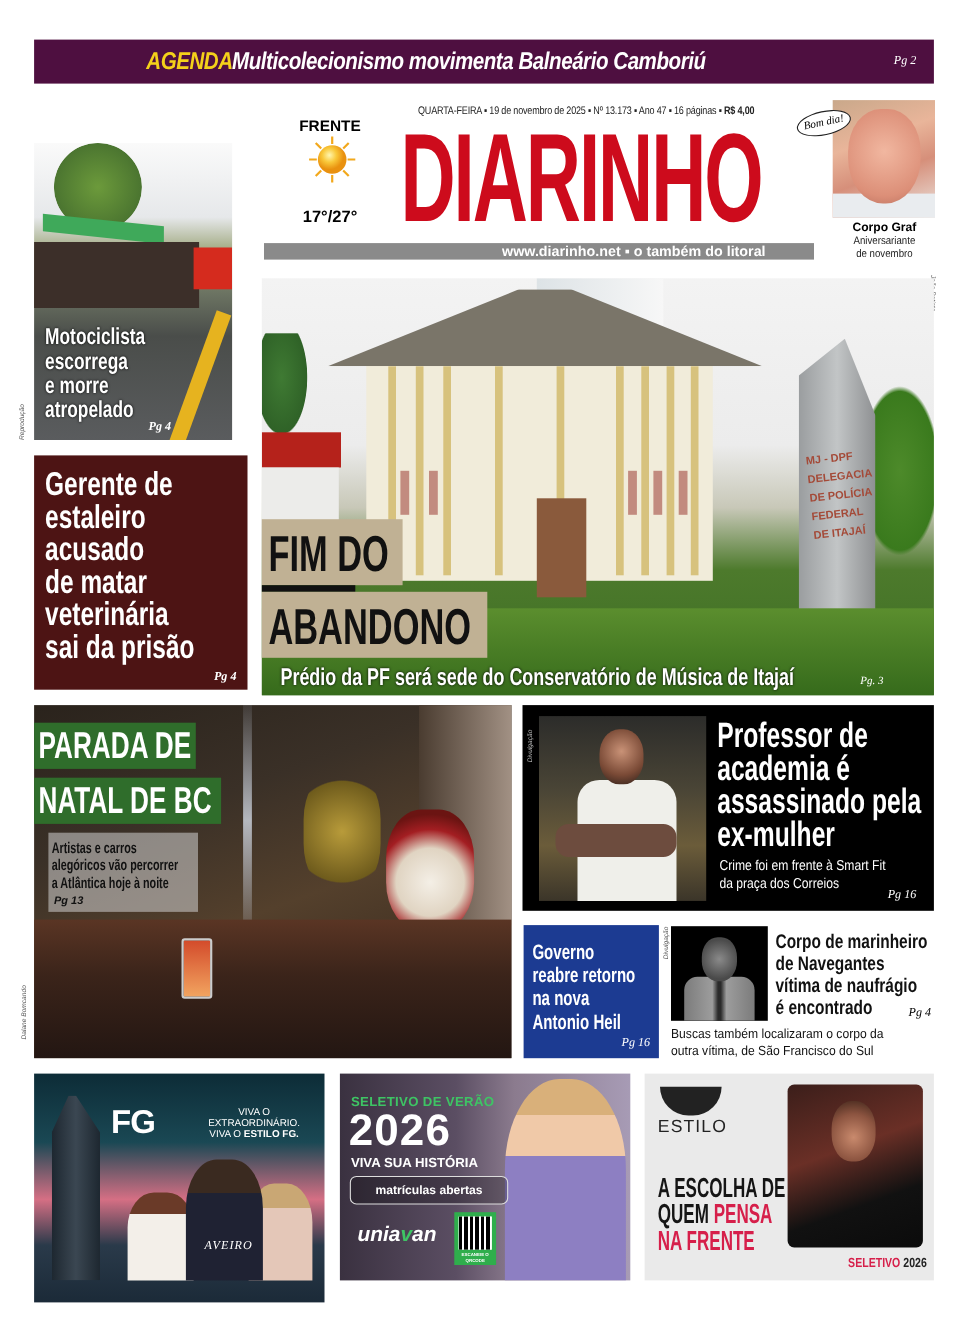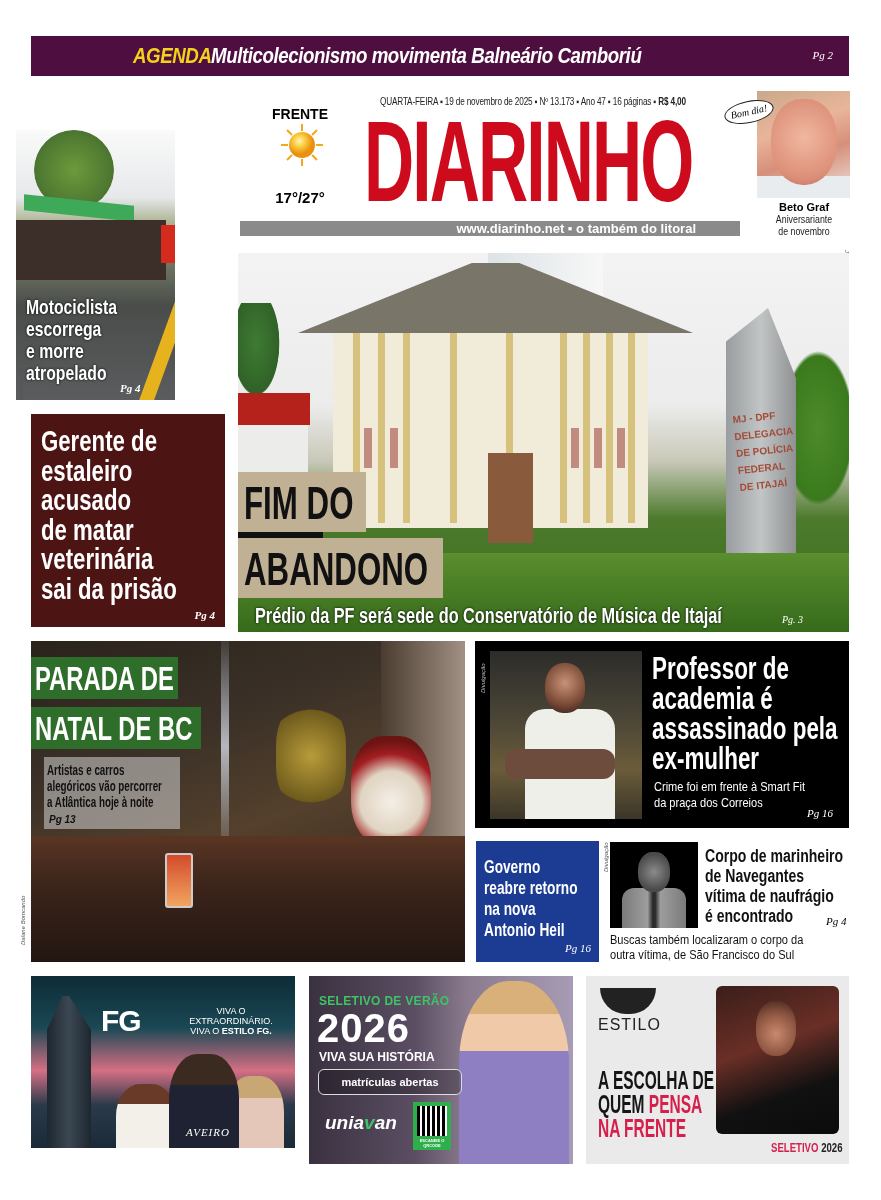--- a/index.html
+++ b/index.html
@@ -25,21 +25,21 @@
   
   #bday-photo { left: 757px; top: 91px; width: 93px; height: 107px; background: linear-gradient(160deg, #c9a88a 0%, #e9b59a 35%, #d68f7a 60%, #ece7e2 100%); overflow: hidden; }
   #bday-photo .face { position: absolute; left: 14px; top: 8px; width: 66px; height: 86px; border-radius: 45% 45% 48% 48%; background: radial-gradient(circle at 50% 45%, #f1b7a0 0%, #dc8f78 70%, #b9705e 100%); }
   #bday-photo .shirt { position: absolute; left: 0; bottom: 0; width: 93px; height: 22px; background: #e9ecef; }
   #bom-dia { left: 724px; top: 101px; width: 50px; height: 22px; background: #fff; border: 1.5px solid #222; border-radius: 50%; font-family: "Liberation Serif", serif; font-style: italic; font-size: 10px; text-align: center; line-height: 19px; transform: rotate(-12deg); }
   #bday-name { left: 756px; top: 201px; width: 96px; text-align: center; font-weight: bold; font-size: 11px; }
   #bday-desc { left: 756px; top: 214px; width: 96px; text-align: center; font-size: 10px; line-height: 12px; color: #222; transform: scaleX(0.88); }
   #credit-top { left: 850px; top: 250px; font-size: 6px; color: #555; transform: rotate(-90deg); transform-origin: left top; font-style: italic; white-space: nowrap; }
 
   
-  #moto { left: 16px; top: 130px; width: 159px; height: 270px; overflow: hidden; background: linear-gradient(180deg, #fafafa 0%, #e6e8ea 25%, #a8b08c 35%, #6d7563 50%, #4a4d4a 65%, #5a5c5e 100%); }
+  #moto { left: 31px; top: 130px; width: 180px; height: 270px; overflow: hidden; background: linear-gradient(180deg, #fafafa 0%, #e6e8ea 25%, #a8b08c 35%, #6d7563 50%, #4a4d4a 65%, #5a5c5e 100%); }
   #moto .tree { position: absolute; left: 18px; top: 0; width: 80px; height: 80px; border-radius: 50%; background: radial-gradient(circle, #6c9a3b 0%, #4b7530 70%, transparent 72%); }
   #moto .tarp { position: absolute; left: 8px; top: 70px; width: 110px; height: 16px; background: #3fa95a; transform: skewY(6deg); }
   #moto .truck { position: absolute; left: 0; top: 90px; width: 150px; height: 60px; background: #3c2f29; }
   #moto .fire { position: absolute; left: 145px; top: 95px; width: 48px; height: 38px; background: #d52b1e; }
   #moto .curb { position: absolute; left: 140px; top: 150px; width: 14px; height: 150px; background: #e6b31f; transform: rotate(20deg); }
   #moto .hl { position: absolute; left: 10px; top: 166px; color: #fff; font-weight: bold; font-size: 21px; line-height: 22px; transform: scaleX(0.75); transform-origin: left; text-shadow: 0 0 3px #000; width: 230px; }
   #moto .pg { position: absolute; left: 104px; top: 252px; color: #fff; font-family: "Liberation Serif", serif; font-style: italic; font-weight: bold; font-size: 11px; }
   #credit-moto { left: 18px; top: 400px; font-size: 6px; color: #555; transform: rotate(-90deg); transform-origin: left top; white-space: nowrap; font-style: italic; }
 
   
@@ -105,21 +105,21 @@
   
   #corpo-photo { left: 610px; top: 842px; width: 88px; height: 86px; background: #000; overflow: hidden; }
   #corpo-photo .head { position: absolute; left: 28px; top: 10px; width: 32px; height: 40px; border-radius: 45%; background: radial-gradient(circle, #8a8a8a 0%, #4a4a4a 70%); }
   #corpo-photo .suit { position: absolute; left: 12px; top: 46px; width: 64px; height: 40px; background: linear-gradient(90deg, #7b7b7b 0%, #9d9d9d 40%, #2b2b2b 48%, #2b2b2b 52%, #9d9d9d 60%, #7b7b7b 100%); border-radius: 12px 12px 0 0; }
   #credit-corpo { left: 603px; top: 872px; font-size: 6px; color: #555; transform: rotate(-90deg); transform-origin: left top; white-space: nowrap; font-style: italic; }
   #corpo-hl { left: 705px; top: 846px; font-weight: bold; font-size: 18px; line-height: 20px; color: #111; transform: scaleX(0.78); transform-origin: left top; width: 190px; }
   #corpo-pg { left: 826px; top: 915px; font-family: "Liberation Serif", serif; font-style: italic; font-size: 11px; }
   #corpo-sub { left: 610px; top: 933px; font-size: 12px; line-height: 15px; color: #111; transform: scaleX(0.92); transform-origin: left top; width: 260px; }
 
   
-  #ad-fg { left: 31px; top: 976px; width: 264px; height: 172px; overflow: hidden; background: linear-gradient(180deg, #0d2c37 0%, #1a4854 30%, #d56f84 55%, #2a3a4a 75%, #1b2a38 100%); }
+  #ad-fg { left: 31px; top: 976px; width: 264px; height: 208px; overflow: hidden; background: linear-gradient(180deg, #0d2c37 0%, #1a4854 30%, #d56f84 55%, #2a3a4a 75%, #1b2a38 100%); }
   #ad-fg .tower { position: absolute; left: 16px; top: 20px; width: 44px; height: 168px; background: linear-gradient(90deg, #1d2730, #3b4752, #1d2730); clip-path: polygon(35% 0, 50% 0, 100% 20%, 100% 100%, 0 100%, 0 20%); }
   #ad-fg .logo { position: absolute; left: 70px; top: 28px; color: #fff; font-weight: bold; font-size: 30px; letter-spacing: -1px; }
   #ad-fg .tagline { position: absolute; left: 150px; top: 30px; color: #fff; font-size: 9px; line-height: 10px; text-align: center; width: 100px; }
   #ad-fg .tagline b { font-weight: bold; }
   #ad-fg .p1, #ad-fg .p2, #ad-fg .p3 { position: absolute; border-radius: 40% 40% 0 0; }
   #ad-fg .p1 { left: 85px; top: 108px; width: 60px; height: 80px; background: linear-gradient(180deg, #6a3a28 0 25%, #f3efe9 25%); }
   #ad-fg .p2 { left: 138px; top: 78px; width: 70px; height: 110px; background: linear-gradient(180deg, #3a2a20 0 28%, #1f2233 28%); }
   #ad-fg .p3 { left: 195px; top: 100px; width: 58px; height: 88px; background: linear-gradient(180deg, #c9a774 0 25%, #e4c7b8 25%); }
   #ad-fg .aveiro { position: absolute; left: 155px; top: 150px; color: #fff; font-family: "Liberation Serif", serif; font-style: italic; font-size: 11px; letter-spacing: 1px; }
 
@@ -189,21 +189,21 @@
 <div id="logo-wrap" class="abs">
   <div id="logo" class="abs" style="left:0;top:0;">DIARINHO</div>
 </div>
 <div id="site-bar" class="abs">www.diarinho.net ▪ o também do litoral</div>
 
 <div id="bday-photo" class="abs">
   <div class="shirt"></div>
   <div class="face"></div>
 </div>
 <div id="bom-dia" class="abs">Bom dia!</div>
-<div id="bday-name" class="abs">Beto Graf</div>
+<div id="bday-name" class="abs">Corpo Graf</div>
 <div id="bday-desc" class="abs">
   <div>Aniversariante</div>
   <div>de novembro</div>
 </div>
 <div id="credit-top" class="abs" style="transform: rotate(90deg);">João Batista</div>
 
 <div id="moto" class="abs">
   <div class="tree"></div>
   <div class="tarp"></div>
   <div class="truck"></div>

